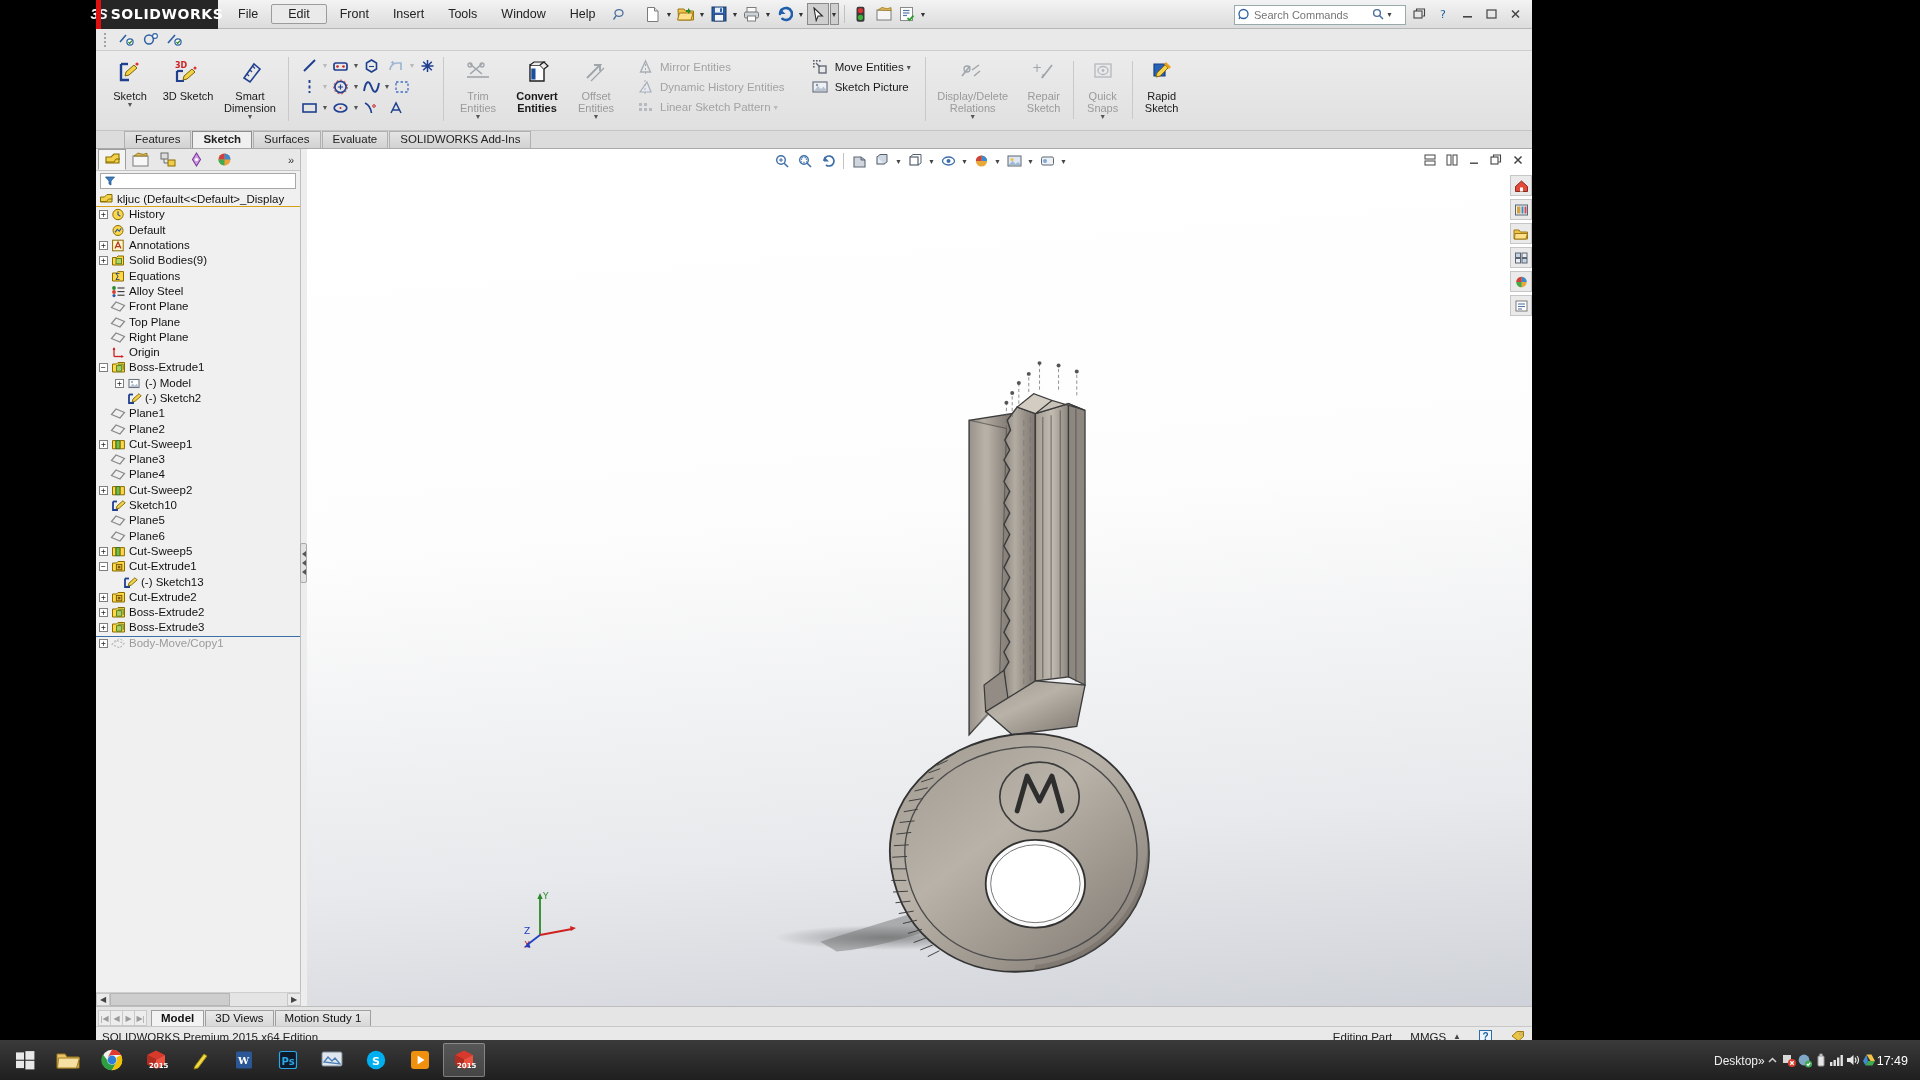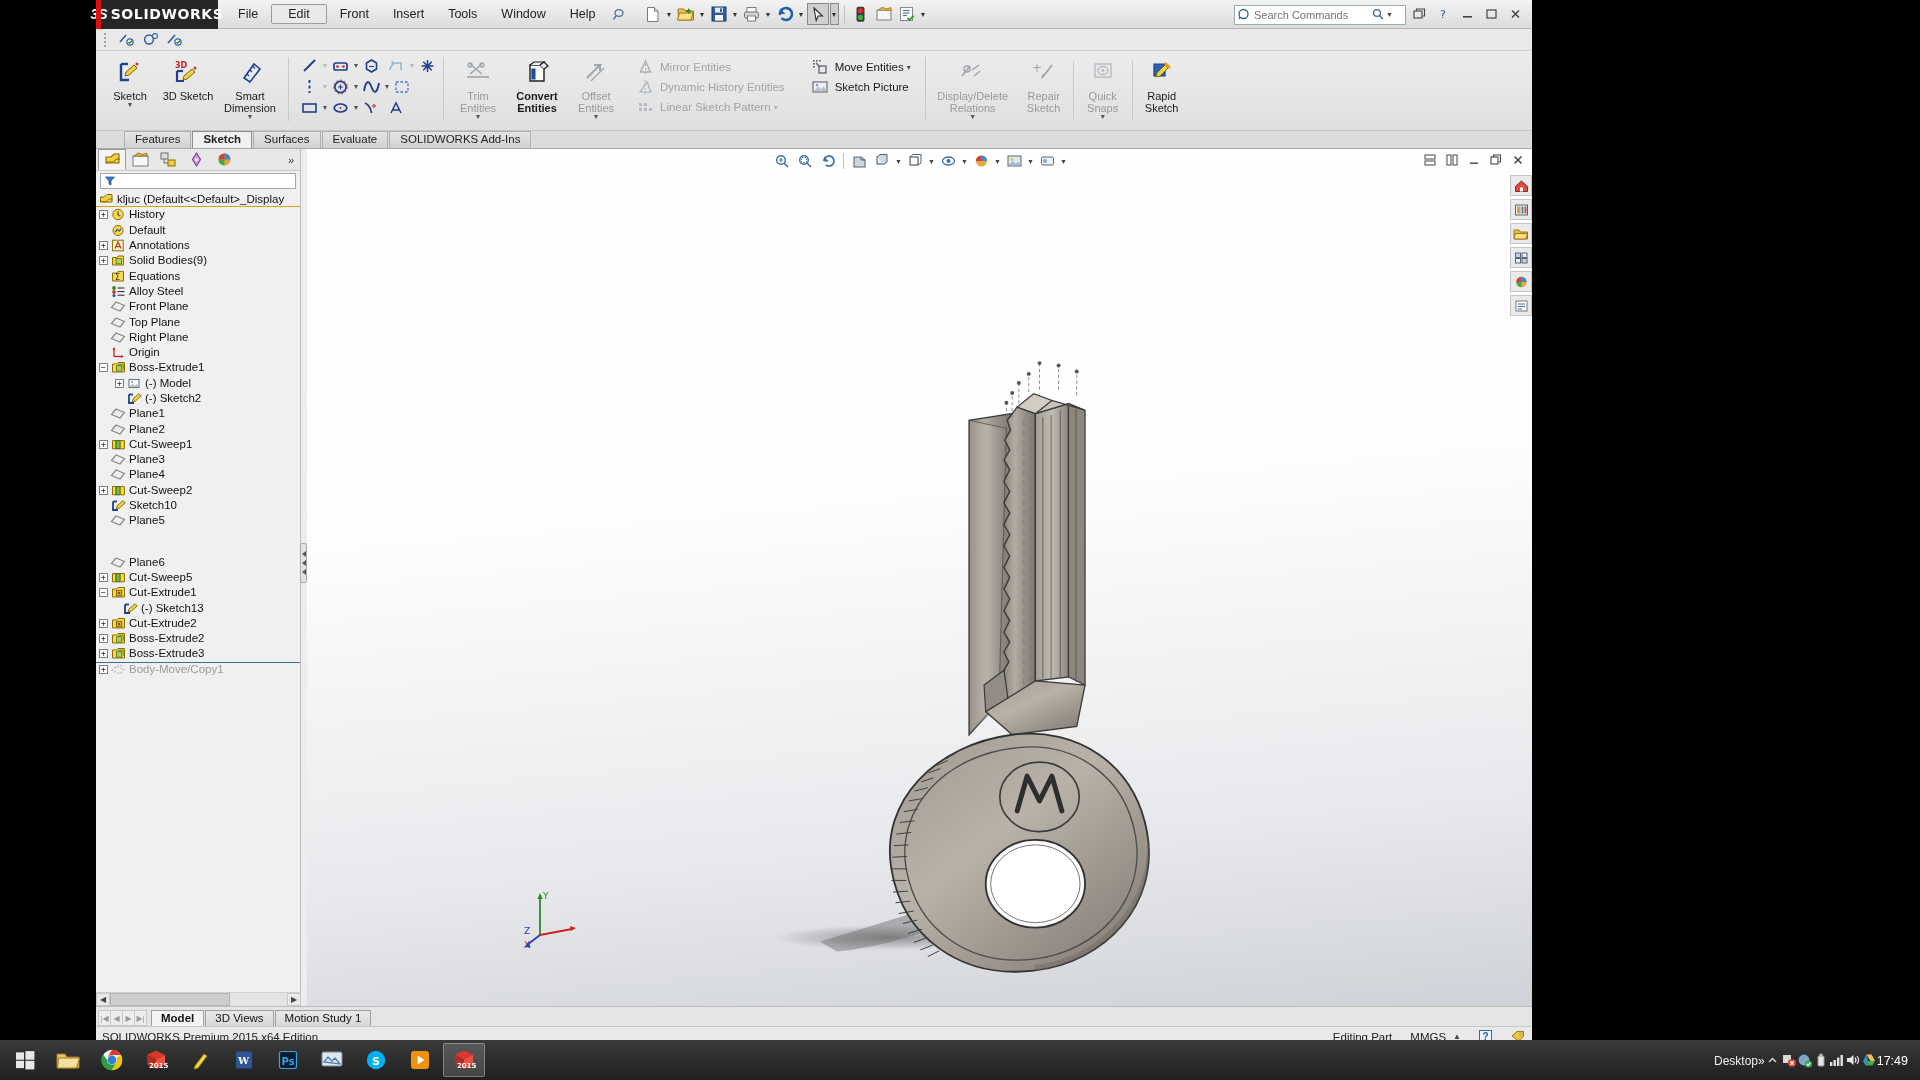--- a/index.html
+++ b/index.html
@@ -909,21 +909,21 @@
               </div>
               <div class="tnode" style="padding-left: 2px;">
                 <span class="exp"></span>
                 <span class="tic">
                   <svg width="16" height="13" viewBox="0 0 16 13">
                     <path d="M1.5 7.5L6 2l8.5 3.5L10 11z" fill="none" stroke="#8a8a8a" stroke-width="1.2"></path>
                   </svg>
                 </span>
                 <span class="tlabel">Plane5</span>
               </div>
-              <div class="tnode" style="padding-left: 2px; margin-top: 26px;">
+              <div class="tnode" style="padding-left: 2px;">
                 <span class="exp"></span>
                 <span class="tic">
                   <svg width="16" height="13" viewBox="0 0 16 13">
                     <path d="M1.5 7.5L6 2l8.5 3.5L10 11z" fill="none" stroke="#8a8a8a" stroke-width="1.2"></path>
                   </svg>
                 </span>
                 <span class="tlabel">Plane6</span>
               </div>
               <div class="tnode" style="padding-left: 2px;">
                 <span class="exp">

